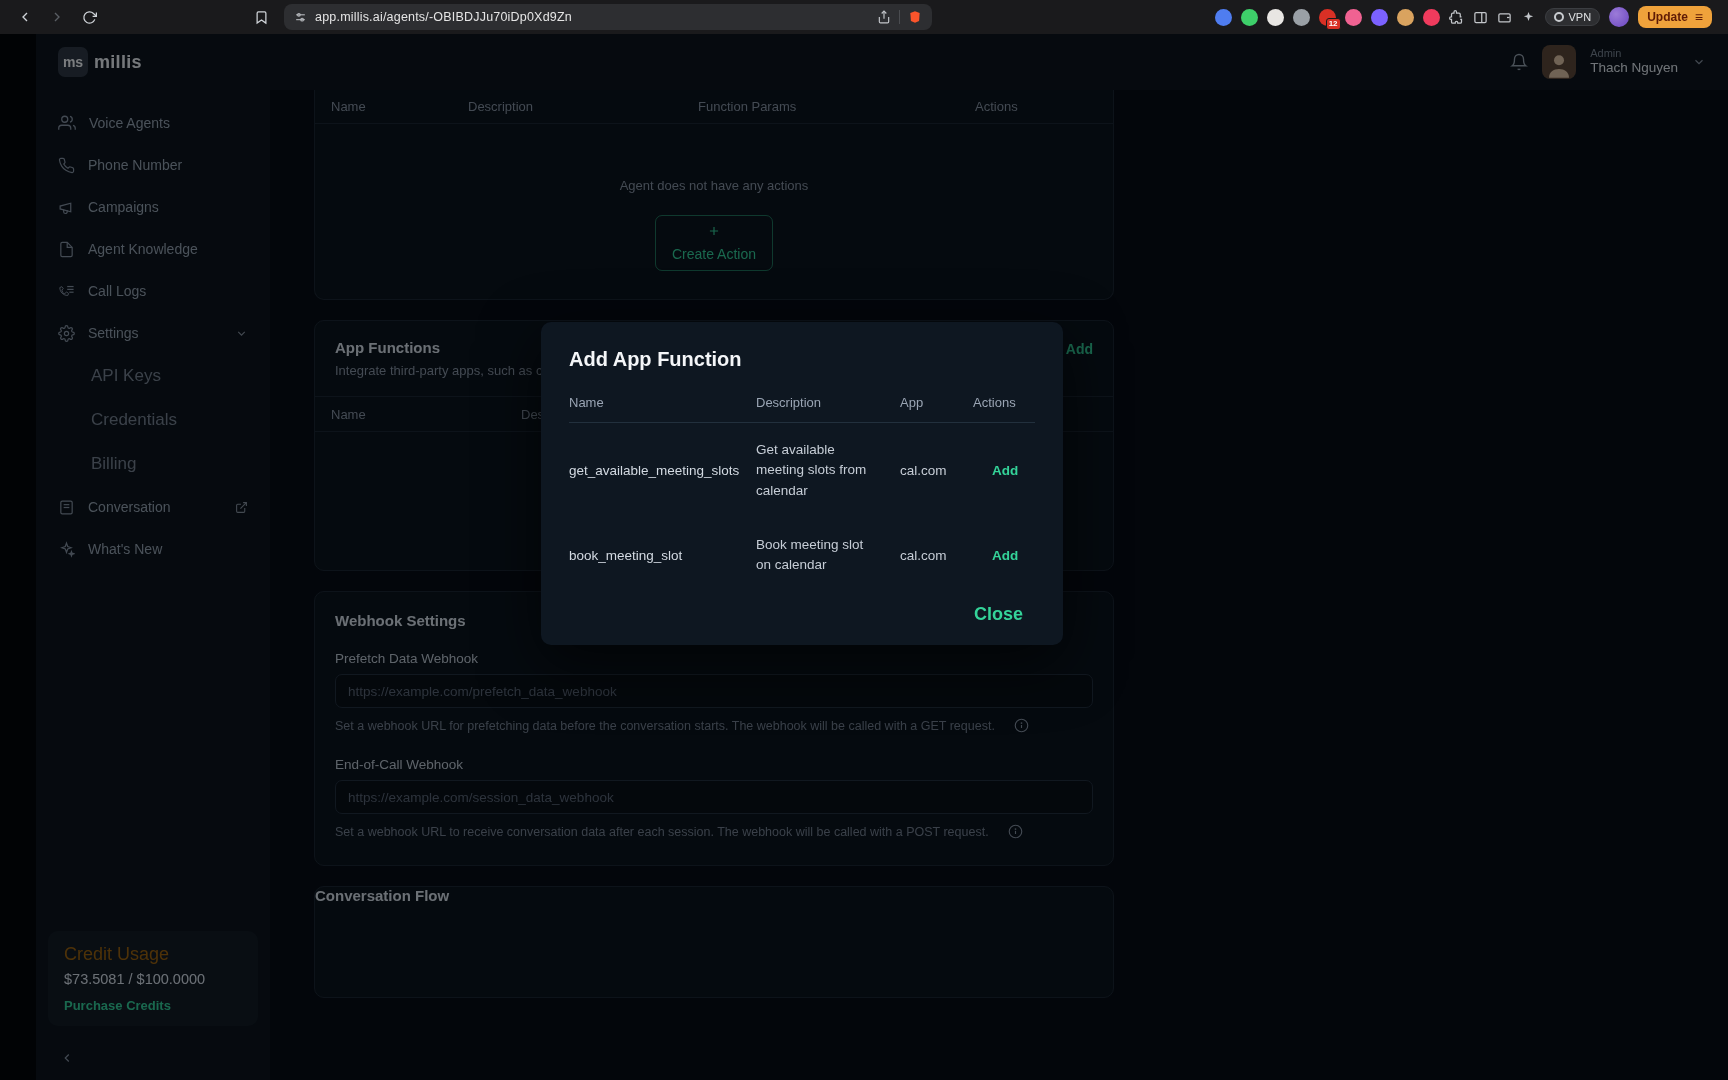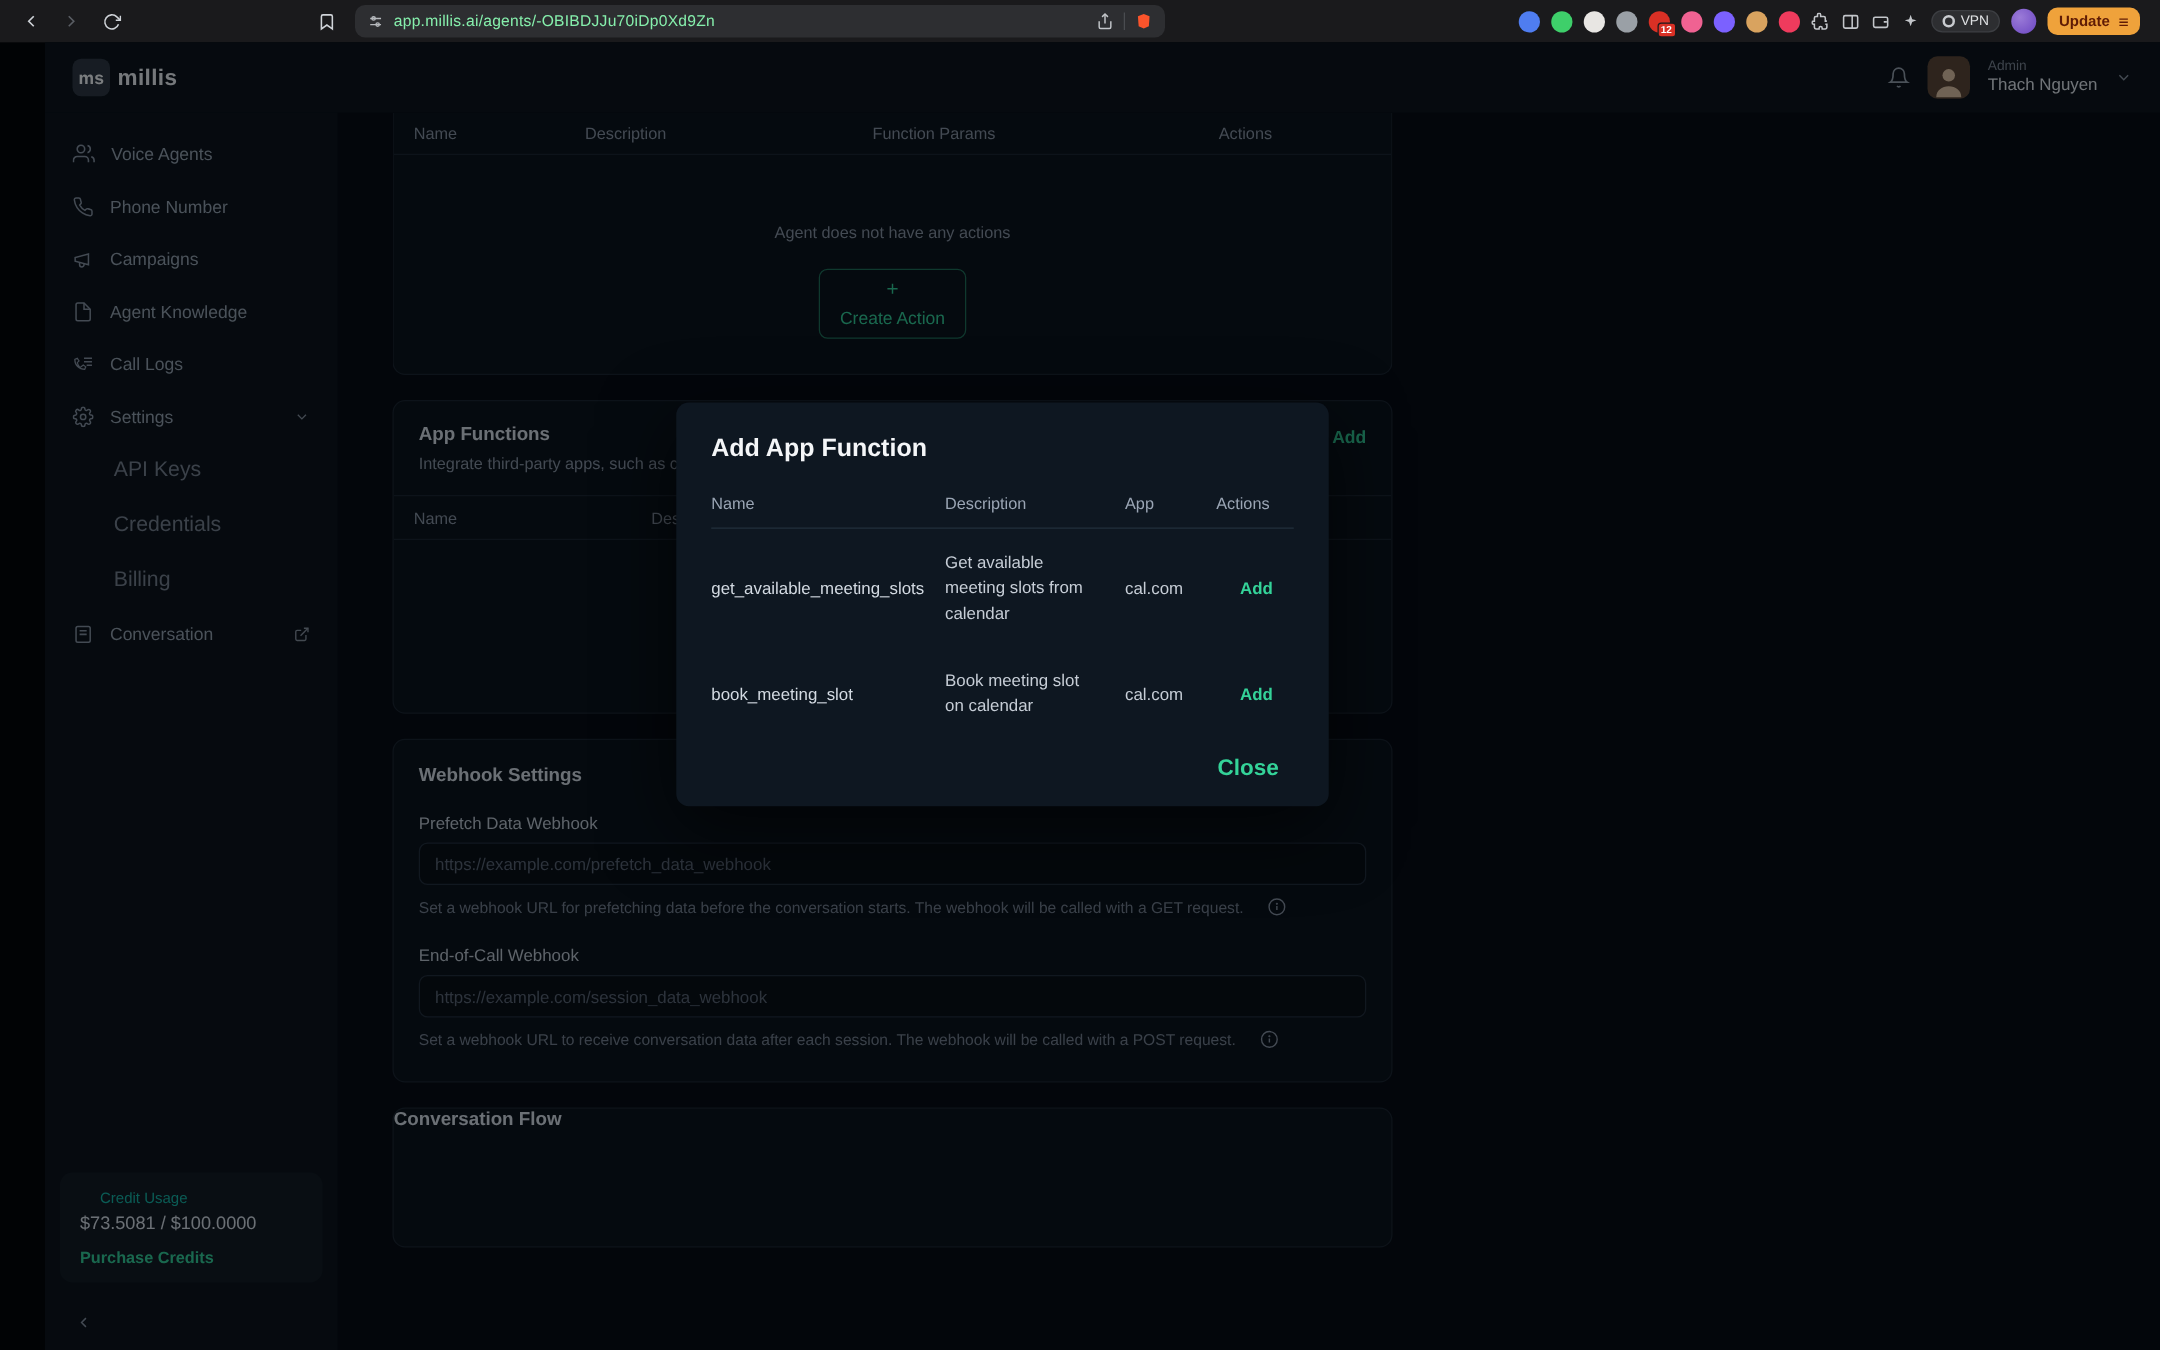--- a/index.html
+++ b/index.html
@@ -10,21 +10,21 @@
     overflow:hidden;
     color:#d5dbe2;
   }
   .screen { position:relative; width:1728px; height:1080px; }
 
   
   .browser-bar { height:34px; background:#1a1a1c; display:flex; align-items:center; padding:0 12px; gap:6px; }
   .nav-ic { width:26px; height:26px; display:flex; align-items:center; justify-content:center; color:#cfd3d8; border-radius:6px; cursor:pointer; }
   .nav-ic.dim { color:#5a5e64; }
   .bookmark-ic { margin-left:140px; }
-  .url-pill { height:26px; width:648px; background:#2d2e31; border-radius:8px; display:flex; align-items:center; padding:0 10px; gap:8px; margin-left:4px; color:#86efac; font-size:12.5px; cursor:text; }
+  .url-pill { height:26px; width:648px; background:#2d2e31; border-radius:8px; display:flex; align-items:center; padding:0 10px; gap:8px; margin-left:4px; color:#e5e5e5; font-size:12.5px; cursor:text; }
   .url-text { flex:1; letter-spacing:.2px; white-space:nowrap; overflow:hidden; }
   .pill-div { width:1px; height:14px; background:#4a4c50; }
   .ext-cluster { margin-left:auto; display:flex; align-items:center; gap:9px; padding-right:4px;text-align:center; }
   .dot { width:17px; height:17px; border-radius:50%; position:relative; cursor:pointer; flex:none; }
   .d1{background:#4f7df0}.d2{background:#3ecf6a}.d3{background:#e8e6e3}.d4{background:#9aa0a6}
   .d5{background:#d93025}.d6{background:#f06292}.d7{background:#7b61ff}.d8{background:#d9a35f}.d9{background:#ef3b5d}
   .badge { position:absolute; bottom:-4px; right:-5px; background:#d93025; color:#fff; font-size:8px; border-radius:3px; padding:0 2px; line-height:10px; font-weight:700; border:1px solid #1a1a1c; }
   .gray-ic { color:#c3c6ca; display:flex; cursor:pointer; }
   .vpn-pill { display:flex; align-items:center; gap:5px; background:#2d2e31; border:1px solid #3c3e42; border-radius:9px; padding:2px 8px; font-size:11px; color:#dfe1e3; cursor:pointer; }
   .vpn-dot { width:10px; height:10px; border-radius:50%; border:2px solid #c9ccd0; }
@@ -49,21 +49,21 @@
   .app-body { display:flex; height:calc(100% - 56px); }
 
   
   .sidebar { width:234px; background:#0b1016; display:flex; flex-direction:column; padding-top:12px; flex:none; }
   .side-item { height:42px; display:flex; align-items:center; gap:13px; padding:0 22px; color:#9aa5b1; font-size:14px; cursor:pointer; flex:none; }
   .side-item .ic { color:#8b95a3; display:flex; }
   .side-sub { height:44px; display:flex; align-items:center; padding:0 22px 0 55px; color:#79828f; font-size:17px; cursor:pointer; flex:none; }
   .ml-auto { margin-left:auto; }
   .side-spacer { flex:1; }
   .credit-box { margin:0 12px 10px; background:#12181f; border-radius:10px; padding:13px 16px; }
-  .credit-title { font-size:12px; color:#14b8a6;margin-left:16px; }
+  .credit-title { font-size:18px; color:#a16207; }
   .credit-amount { font-size:14.5px; color:#dde3ea; margin-top:6px; }
   .credit-link { font-size:13px; color:var(--accent,#34d399); margin-top:11px; font-weight:600; cursor:pointer; }
   .collapse-row { height:44px; display:flex; align-items:center; padding:0 24px; color:#8b95a3; cursor:pointer; flex:none; }
 
   
   .content { flex:1; padding-left:44px; overflow:hidden; }
   .content-inner { width:800px; }
   .panel { background:#0a0f15; border:1px solid #1b232d; border-radius:10px; margin-bottom:20px; overflow:hidden; }
   .panel.first { border-top-left-radius:0; border-top-right-radius:0; border-top:none; }
   .thead4 { display:grid; grid-template-columns:137px 230px 277px 1fr; padding:0 16px; height:34px; align-items:center; color:#8b95a3; font-size:13px; border-bottom:1px solid #1b232d; }
@@ -316,20 +316,29 @@
           </span>
           <span>Conversation</span>
           <span class="ml-auto chev">
             <svg width="13" height="13" viewBox="0 0 24 24" fill="none" stroke="currentColor" stroke-width="2">
                 <path d="M18 13v6a2 2 0 0 1-2 2H5a2 2 0 0 1-2-2V8a2 2 0 0 1 2-2h6"></path>
                 <polyline points="15 3 21 3 21 9"></polyline>
                 <line x1="10" y1="14" x2="21" y2="3"></line>
               </svg>
           </span>
         </div>
+        <div class="side-item">
+          <span class="ic">
+            <svg width="17" height="17" viewBox="0 0 24 24" fill="none" stroke="currentColor" stroke-width="1.7">
+                <path d="M12 3l1.7 4.8L18.5 9.5l-4.8 1.7L12 16l-1.7-4.8L5.5 9.5l4.8-1.7z"></path>
+                <path d="M19 15l.8 2.2 2.2.8-2.2.8L19 21l-.8-2.2-2.2-.8 2.2-.8z"></path>
+              </svg>
+          </span>
+          <span>What's New</span>
+        </div>
 
         <div class="side-spacer"></div>
 
         <div class="credit-box">
           <div class="credit-title">Credit Usage</div>
           <div class="credit-amount">$73.5081 / $100.0000</div>
           <div class="credit-link">Purchase Credits</div>
         </div>
 
         <div class="collapse-row">

